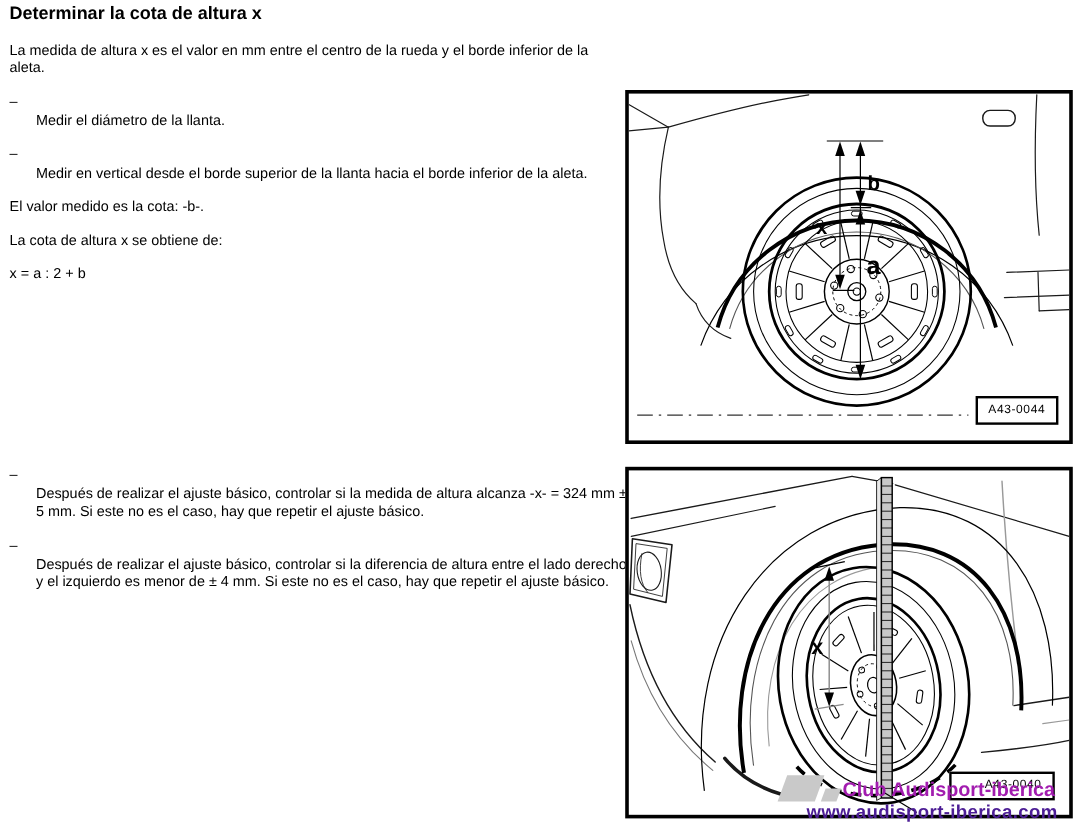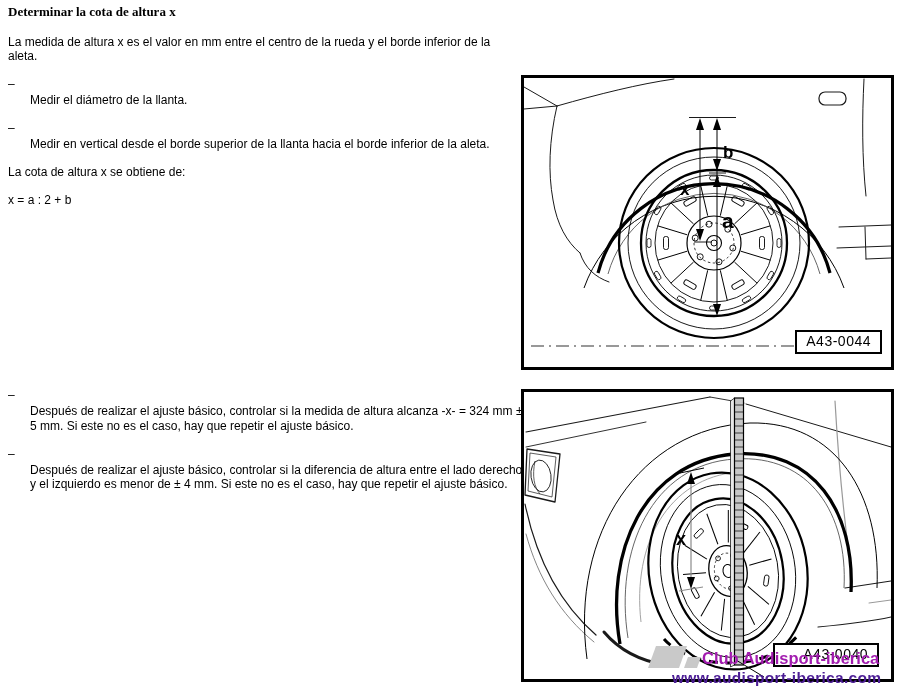--- a/index.html
+++ b/index.html
@@ -1,33 +1,33 @@
 <!DOCTYPE html>
 <html><head>
 <meta charset="utf-8">
 <style>
   html,body{margin:0;padding:0;background:#fff;}
   .page{
     position:relative;width:900px;height:691px;background:#ffffff;
     font-family:"Liberation Sans","DejaVu Sans",sans-serif;color:#000;overflow:hidden;
   }
   .text-col{position:absolute;left:8px;top:5px;width:514px;font-size:12px;line-height:14.5px;}
-  .doc-title{font-size:13px;font-weight:bold;margin:0 0 15px 0;font-family:Liberation Serif, serif;}
+  .doc-title{font-size:15px;font-weight:bold;margin:0 0 15px 0;}
   .para{margin:0 0 13.5px 0;}
   .bullet{display:flex;margin:0 0 13.5px 0;}
   .bullet .dash{width:22px;flex:none;}
   .bullet .btxt{flex:1;margin-top:16px;}
   .notes{position:absolute;left:8px;top:388px;width:516px;font-size:12px;line-height:14.5px;}
   .figure{position:absolute;border:3px solid #000;background:#fff;box-sizing:border-box;}
   .fig1{left:521px;top:75px;width:373px;height:295px;}
   .fig2{left:521px;top:389px;width:373px;height:293px;}
   .figure svg{display:block;}
   .ref-box{
     position:absolute;border:2px solid #000;background:#fff;
-    font-size:14px;letter-spacing:.5px;padding:2px 9px 3px 9px;line-height:15px;
+    font-size:10px;letter-spacing:.5px;padding:2px 9px 3px 9px;line-height:15px;
   }
   .fig1 .ref-box{right:9px;bottom:13px;}
   .fig2 .ref-box{right:12px;bottom:12px;padding-left:28px;}
   .watermark{position:absolute;left:0;top:0;z-index:6;}
   .wm-logo-a{position:absolute;left:652px;top:646px;width:31px;height:22px;background:#c9c9c9;transform:skewX(-20deg);}
   .wm-logo-b{position:absolute;left:686px;top:657px;width:13px;height:11px;background:#c9c9c9;transform:skewX(-20deg);}
   .wm-line1{position:absolute;left:702px;top:649px;font-family:"Liberation Sans",sans-serif;
     font-size:16.5px;font-weight:bold;color:#a21caf;white-space:nowrap;}
   .wm-line2{position:absolute;left:672px;top:669px;font-family:"Liberation Sans",sans-serif;
     font-size:15.5px;font-weight:bold;color:#4c1d95;letter-spacing:.3px;white-space:nowrap;}
@@ -46,20 +46,21 @@
       <span class="dash">–</span>
       <span class="btxt">Medir el diámetro de la llanta.</span>
     </div>
 
 
     <div class="bullet">
       <span class="dash">–</span>
       <span class="btxt">Medir en vertical desde el borde superior de la llanta hacia el borde inferior de la aleta.</span>
     </div>
 
+    <p class="para">El valor medido es la cota: -b-.</p>
     <p class="para">La cota de altura x se obtiene de:</p>
     <p class="para">x = a : 2 + b</p>
   </div>
 
   <div class="notes">
     <div class="bullet">
       <span class="dash">–</span>
       <span class="btxt">Después de realizar el ajuste básico, controlar si la medida de altura alcanza -x- = 324 mm ± 5 mm. Si este no es el caso, hay que repetir el ajuste básico.</span>
     </div>
     <div class="bullet">

